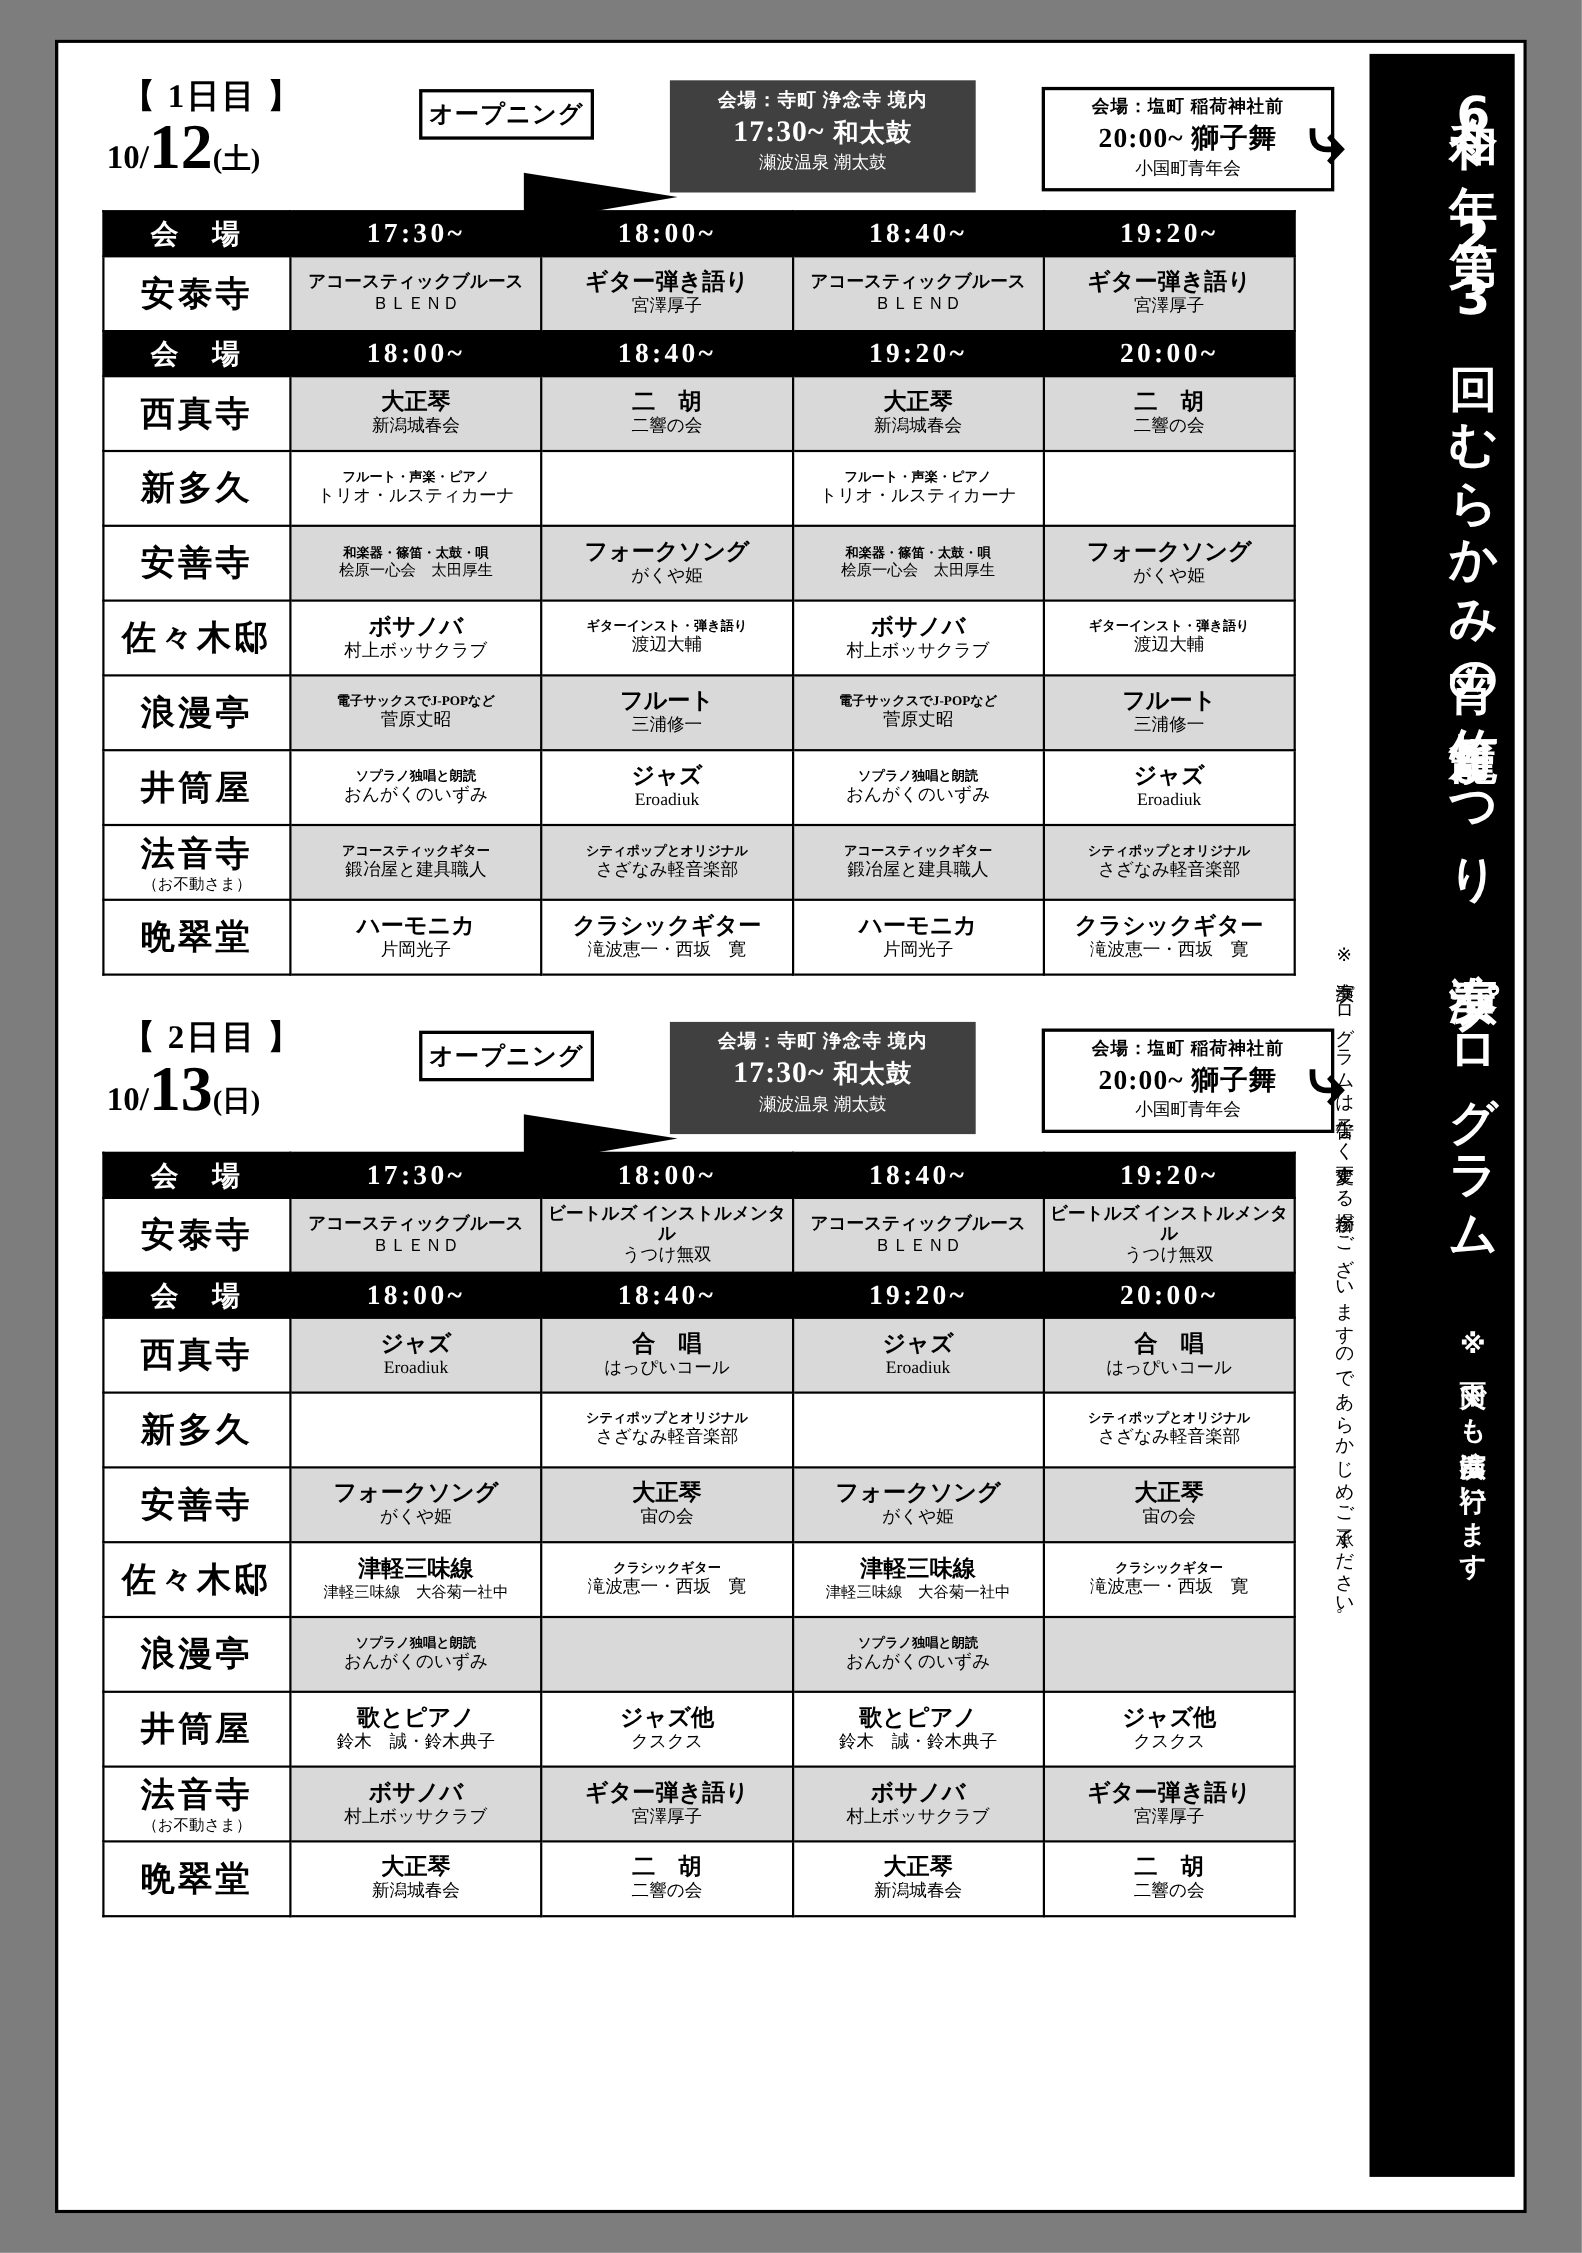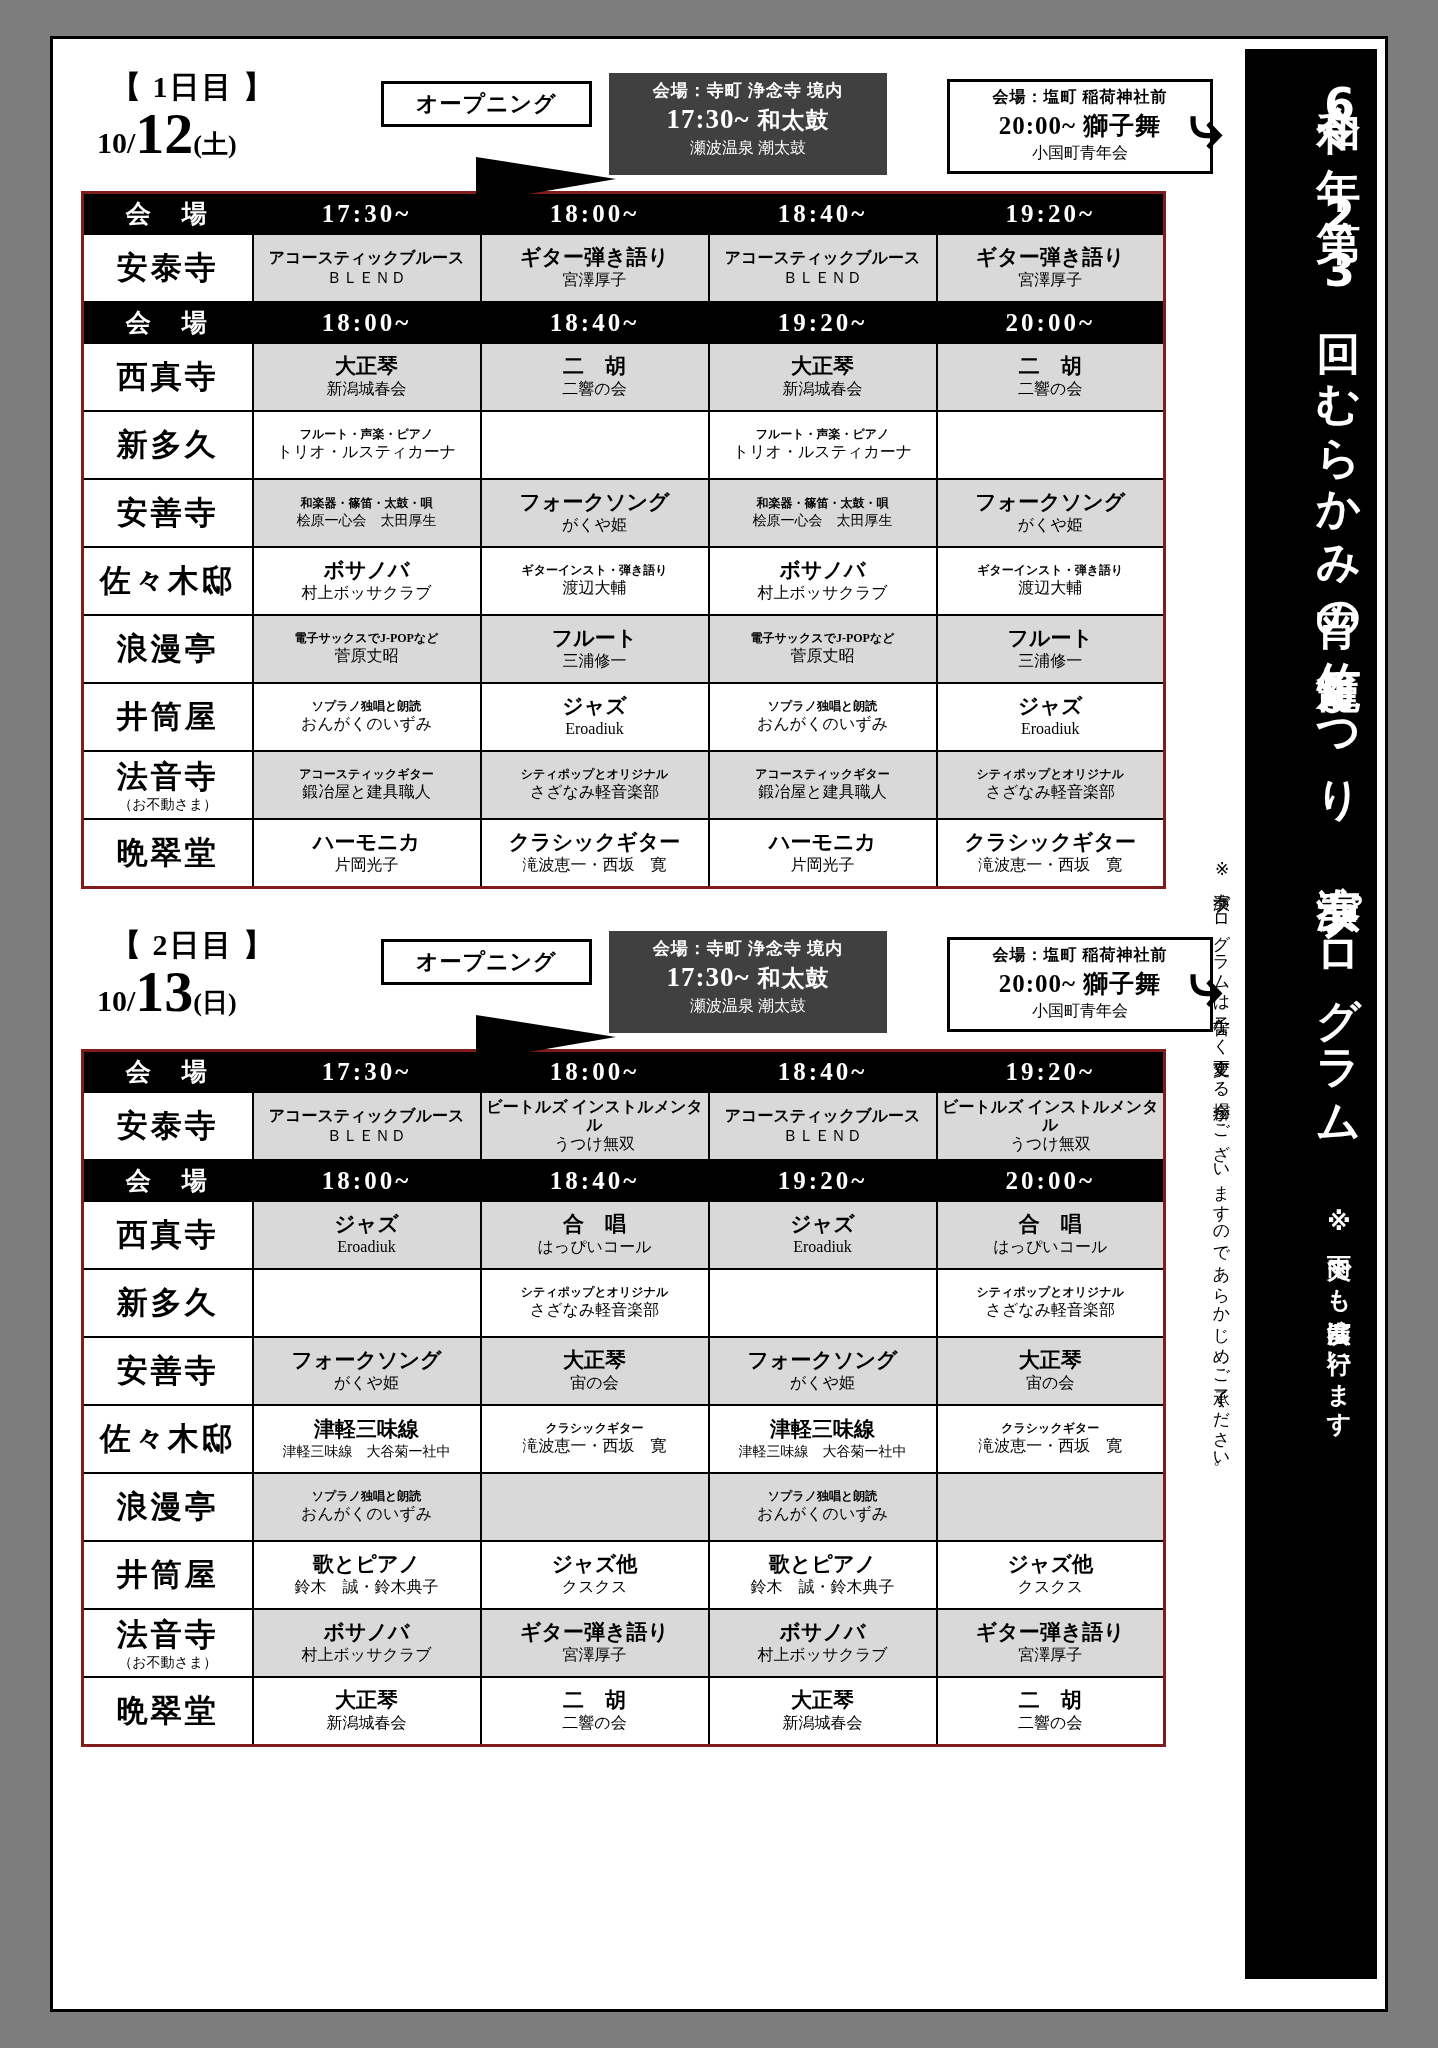--- a/index.html
+++ b/index.html
@@ -54,21 +54,21 @@
   }
   .day-date{
     position:absolute;left:16px;top:38px;font-weight:bold;
     font-size:30px;
   }
   .day-date .big{font-size:58px;line-height:58px;}
   .day-date .dow{font-size:26px;}
   .opening-badge{
     position:absolute;left:300px;top:14px;
     border:3px solid #000;background:#fff;
-    padding:5px 32px;font-weight:bold;font-size:22px;letter-spacing:1px;
+    padding:5px 6px;font-weight:bold;font-size:22px;letter-spacing:1px;
   }
   .ev-black{
     position:absolute;background:#404040;color:#fff;text-align:center;
     padding:6px 14px 16px;font-weight:bold;
   }
   .ev-black .venue{font-size:17px;letter-spacing:1px;}
   .ev-black .time{font-size:27px;letter-spacing:1px;margin-top:2px;}
   .ev-black .time .nm{font-size:23px;}
   .ev-black .org{font-size:16px;font-weight:normal;margin-top:2px;}
   .ev1{left:528px;top:6px;width:250px;}
@@ -83,21 +83,22 @@
   .arrow{
     position:absolute;left:1108px;top:40px;font-size:60px;font-weight:bold;line-height:40px;
   }
   .callout{
     position:absolute;left:395px;top:84px;width:140px;height:56px;
   }
 
   
   table.prog{
     border-collapse:collapse;width:1085px;table-layout:fixed;
-    border:3px solid #7f1d1d;
+    border:1px solid #7f1d1d;
+    margin-left:12px;
   }
   table.prog td{
     border:2px solid #000;text-align:center;vertical-align:middle;
     padding:3px 2px;
   }
   .hdr td{background:#000;color:#fff;font-weight:bold;font-size:25px;letter-spacing:3px;padding:4px 2px;}
   .venue-cell{
     width:170px;font-size:31px;font-weight:bold;letter-spacing:3px;
     background:#fff;
   }

